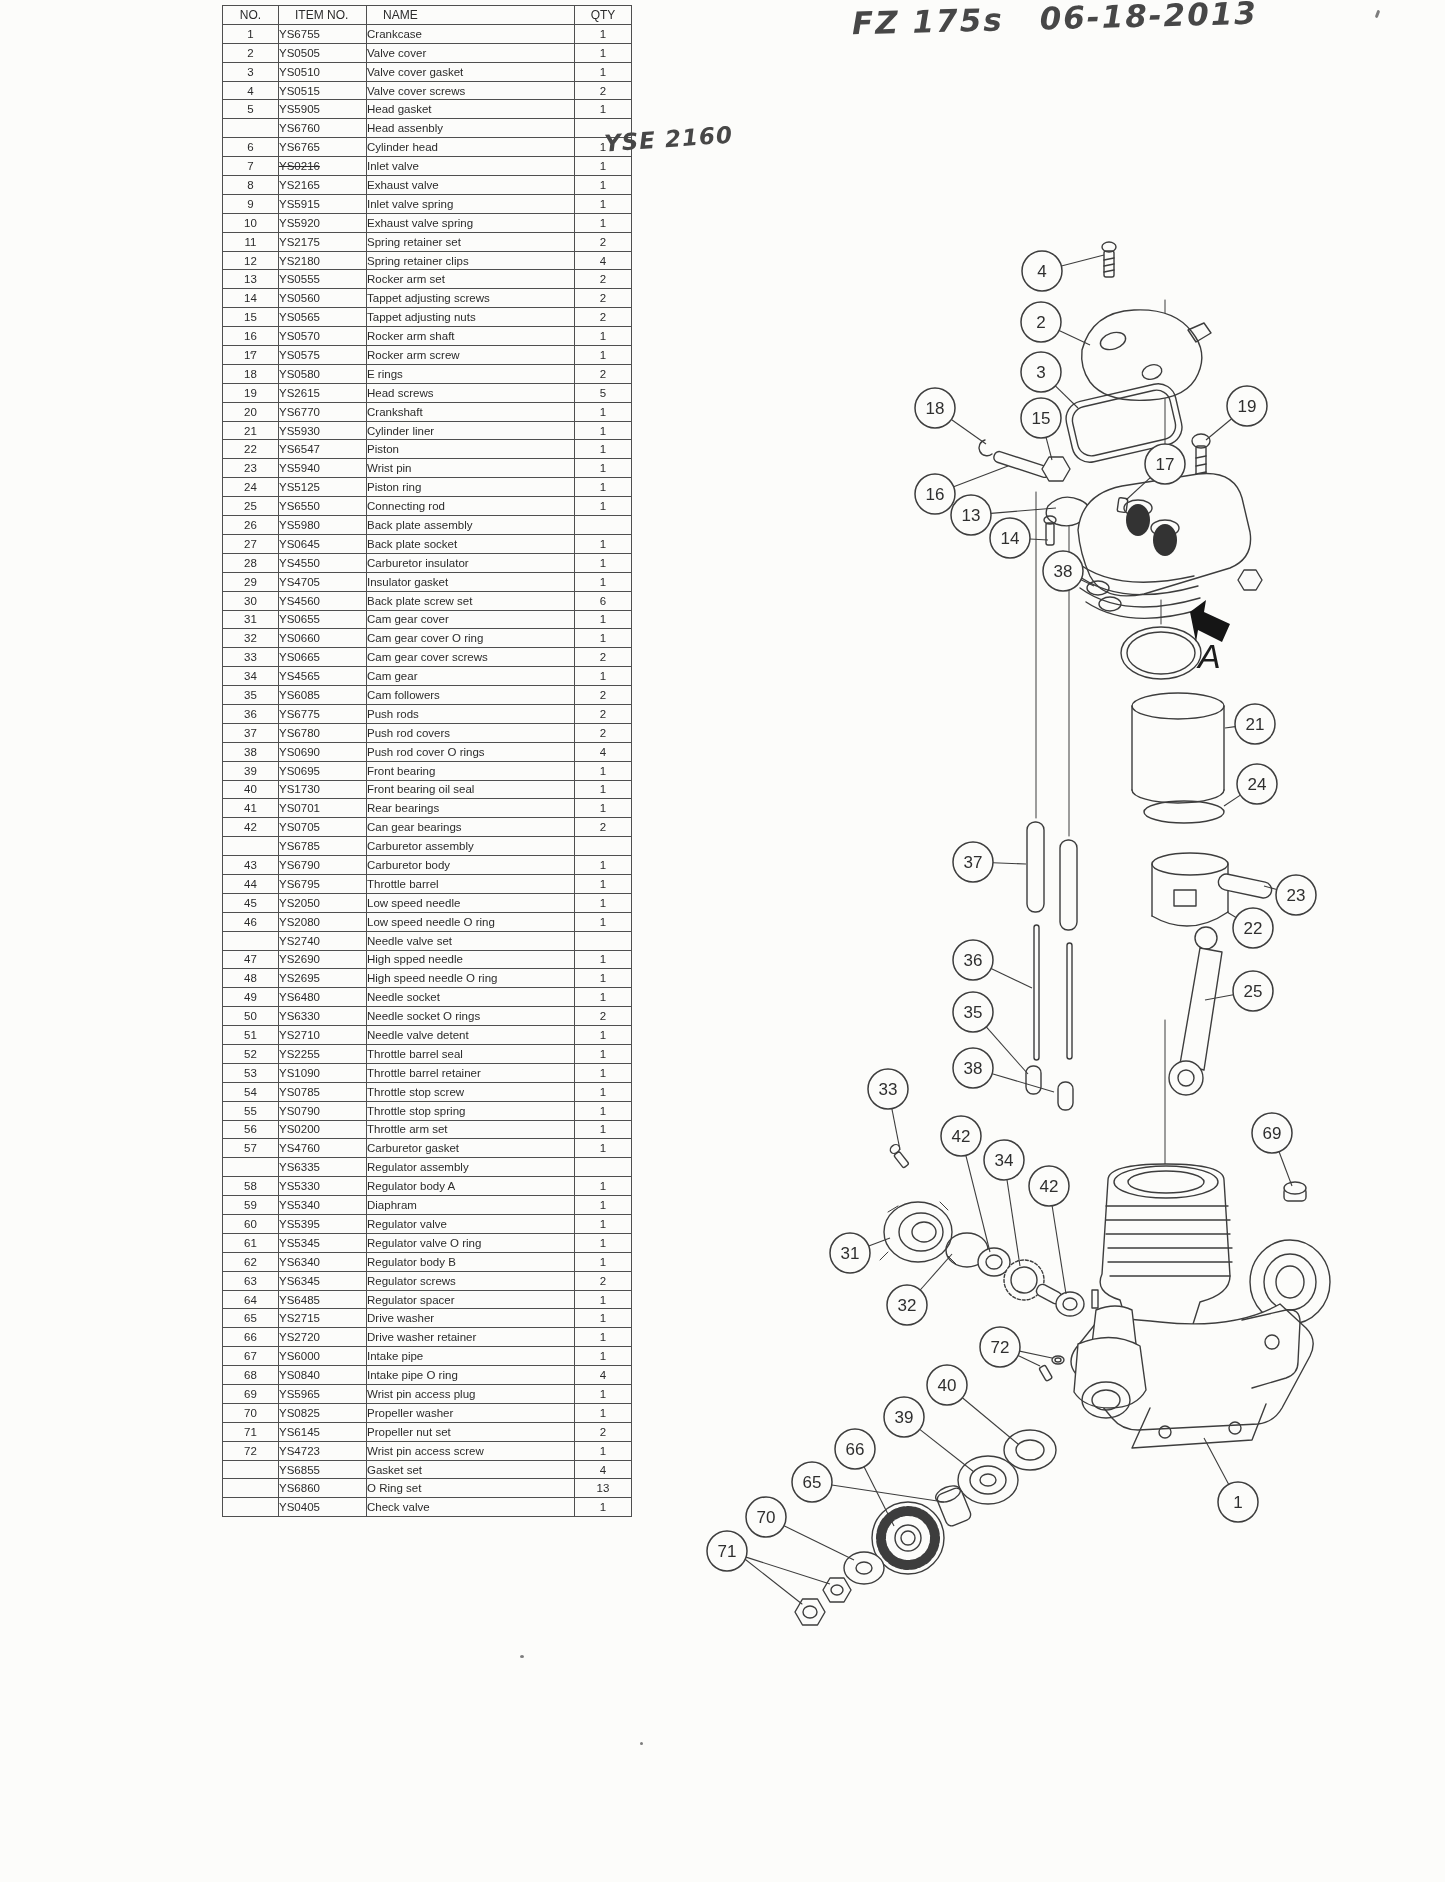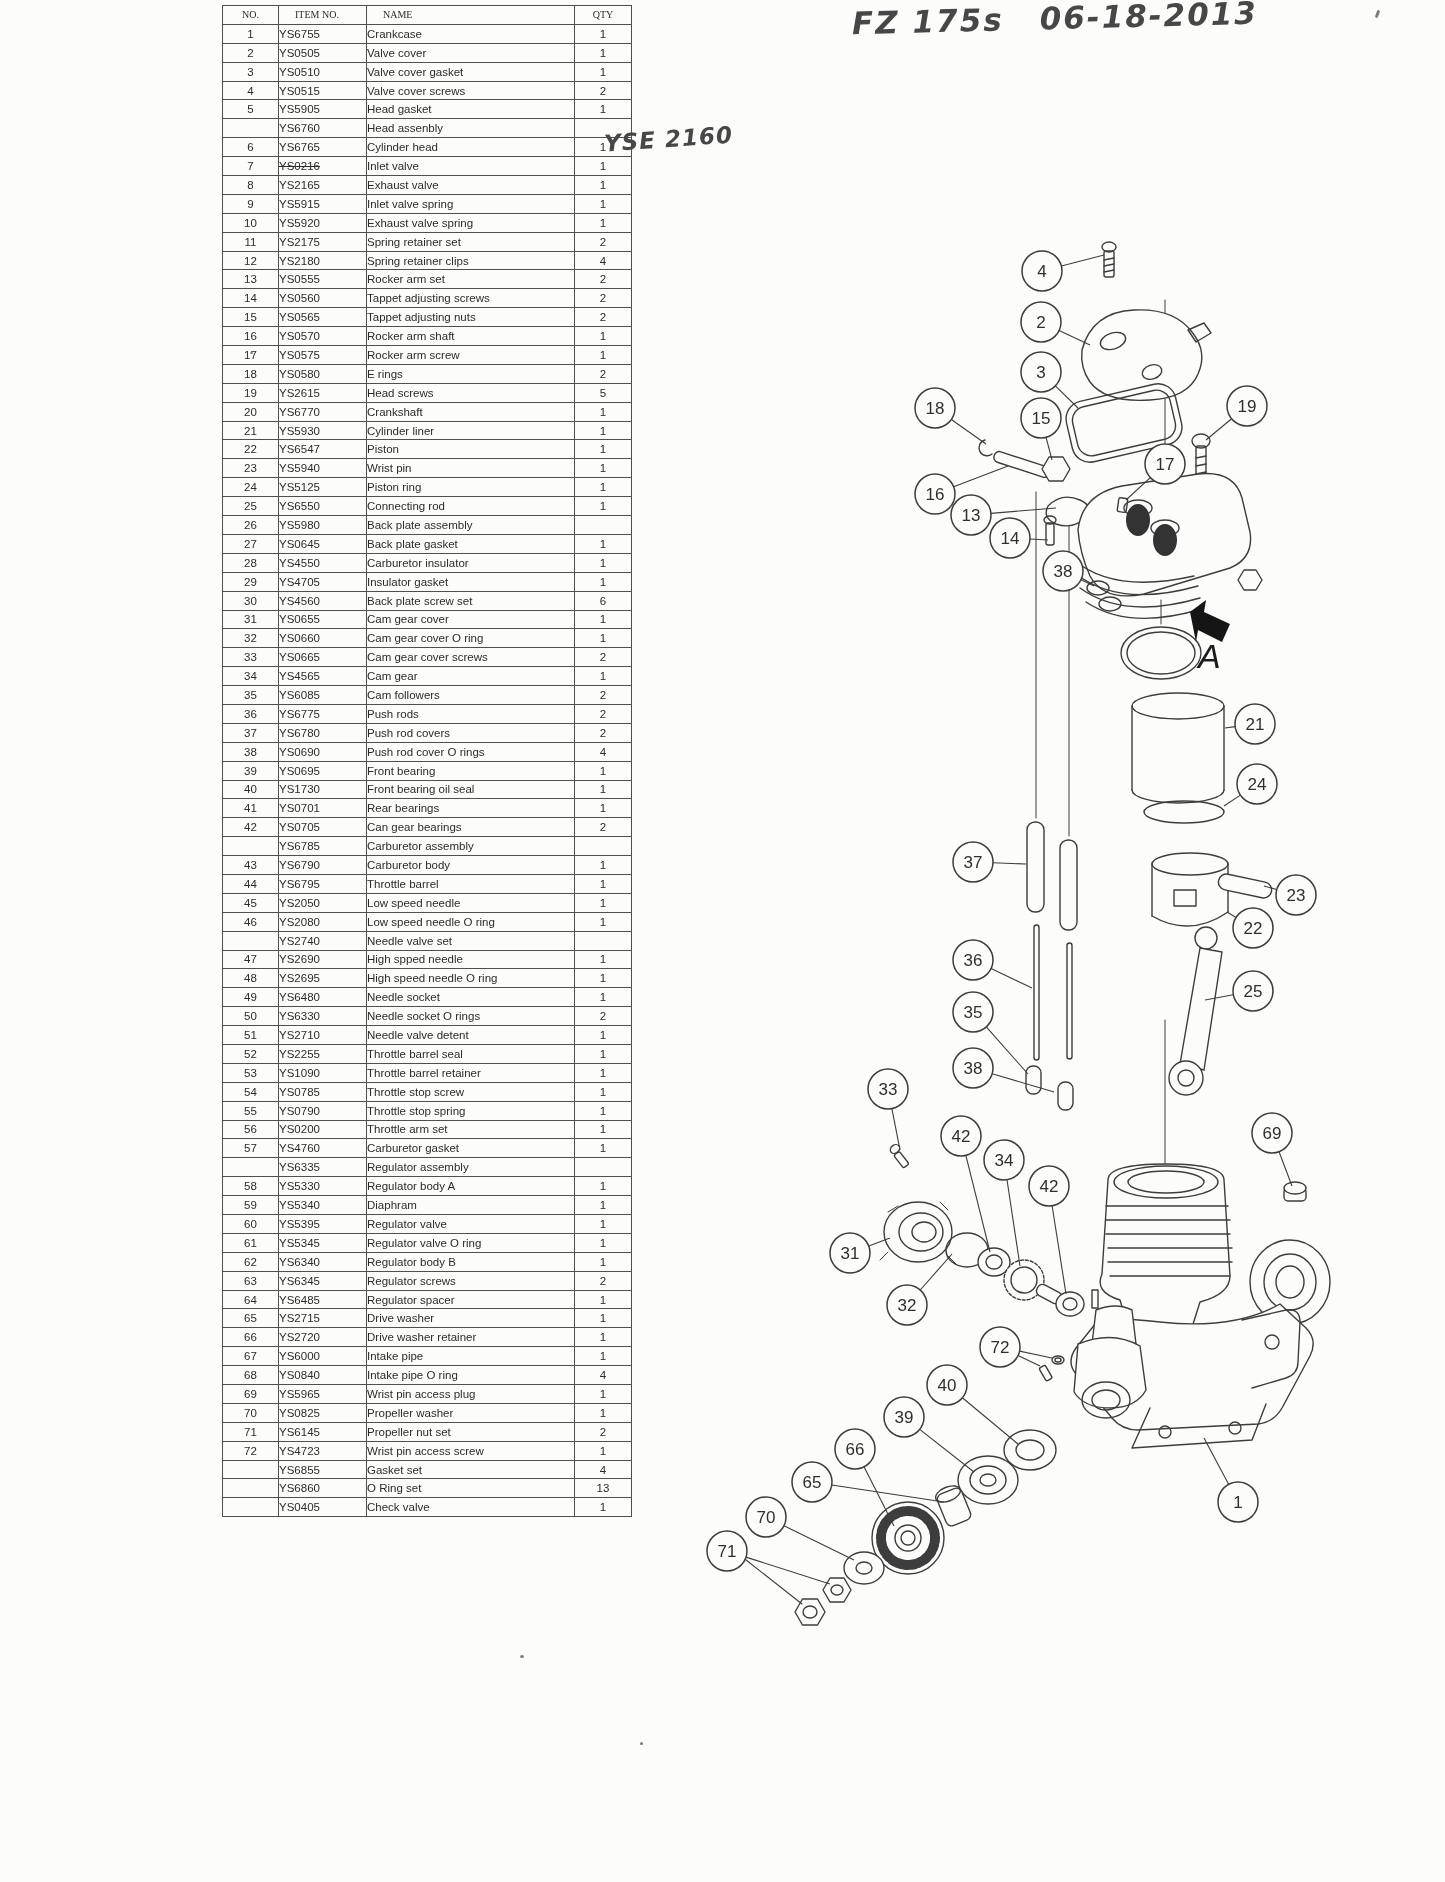--- a/index.html
+++ b/index.html
@@ -3,21 +3,21 @@
 <meta charset="utf-8">
 <style>
   html,body{margin:0;padding:0;background:#9a9a9a;}
   .page{position:relative;width:1445px;height:1882px;margin:0 auto;background:#fcfcfa;
         font-family:"Liberation Sans",sans-serif;color:#2d2d2d;overflow:hidden;}
   
   .parts-table{position:absolute;left:222px;top:5px;width:378px;border-collapse:collapse;table-layout:fixed;}
   .parts-table th,.parts-table td{border:1px solid #4f4f4f;font-weight:normal;font-size:11.5px;
         padding:0;height:17.9px;line-height:12px;vertical-align:middle;color:#2b2b2b;
         white-space:nowrap;overflow:hidden;}
-  .parts-table th{font-size:10px;font-family:Liberation Serif, serif;}
+  .parts-table th{font-size:12px;}
   .c-no{width:55px;text-align:center;position:relative;}
   .c-item{width:71px;text-align:left;padding-left:9px;}
   .c-name{width:191px;text-align:left;padding-left:7px;}
   .c-qty{width:56px;text-align:center;}
   .parts-table th.c-item,.parts-table th.c-name{text-align:left;padding-left:16px;}
   .struck{text-decoration:line-through;margin-top:33px;}
   
   .handwriting{position:absolute;font-family:"DejaVu Sans",sans-serif;font-style:italic;
         font-weight:600;color:#474747;}
   .hw-title{left:852px;top:0px;font-size:31px;letter-spacing:2px;transform:rotate(-1.5deg);
@@ -474,21 +474,21 @@
         </tr>
         <tr>
           <td class="c-no"><span>26</span></td>
           <td class="c-item"><span>YS5980</span></td>
           <td class="c-name">Back plate assembly</td>
           <td class="c-qty"></td>
         </tr>
         <tr>
           <td class="c-no"><span>27</span></td>
           <td class="c-item"><span>YS0645</span></td>
-          <td class="c-name">Back plate gasket</td>
+          <td class="c-name">Back plate socket</td>
           <td class="c-qty">1</td>
         </tr>
         <tr>
           <td class="c-no"><span>28</span></td>
           <td class="c-item"><span>YS4550</span></td>
           <td class="c-name">Carburetor insulator</td>
           <td class="c-qty">1</td>
         </tr>
         <tr>
           <td class="c-no"><span>29</span></td>

